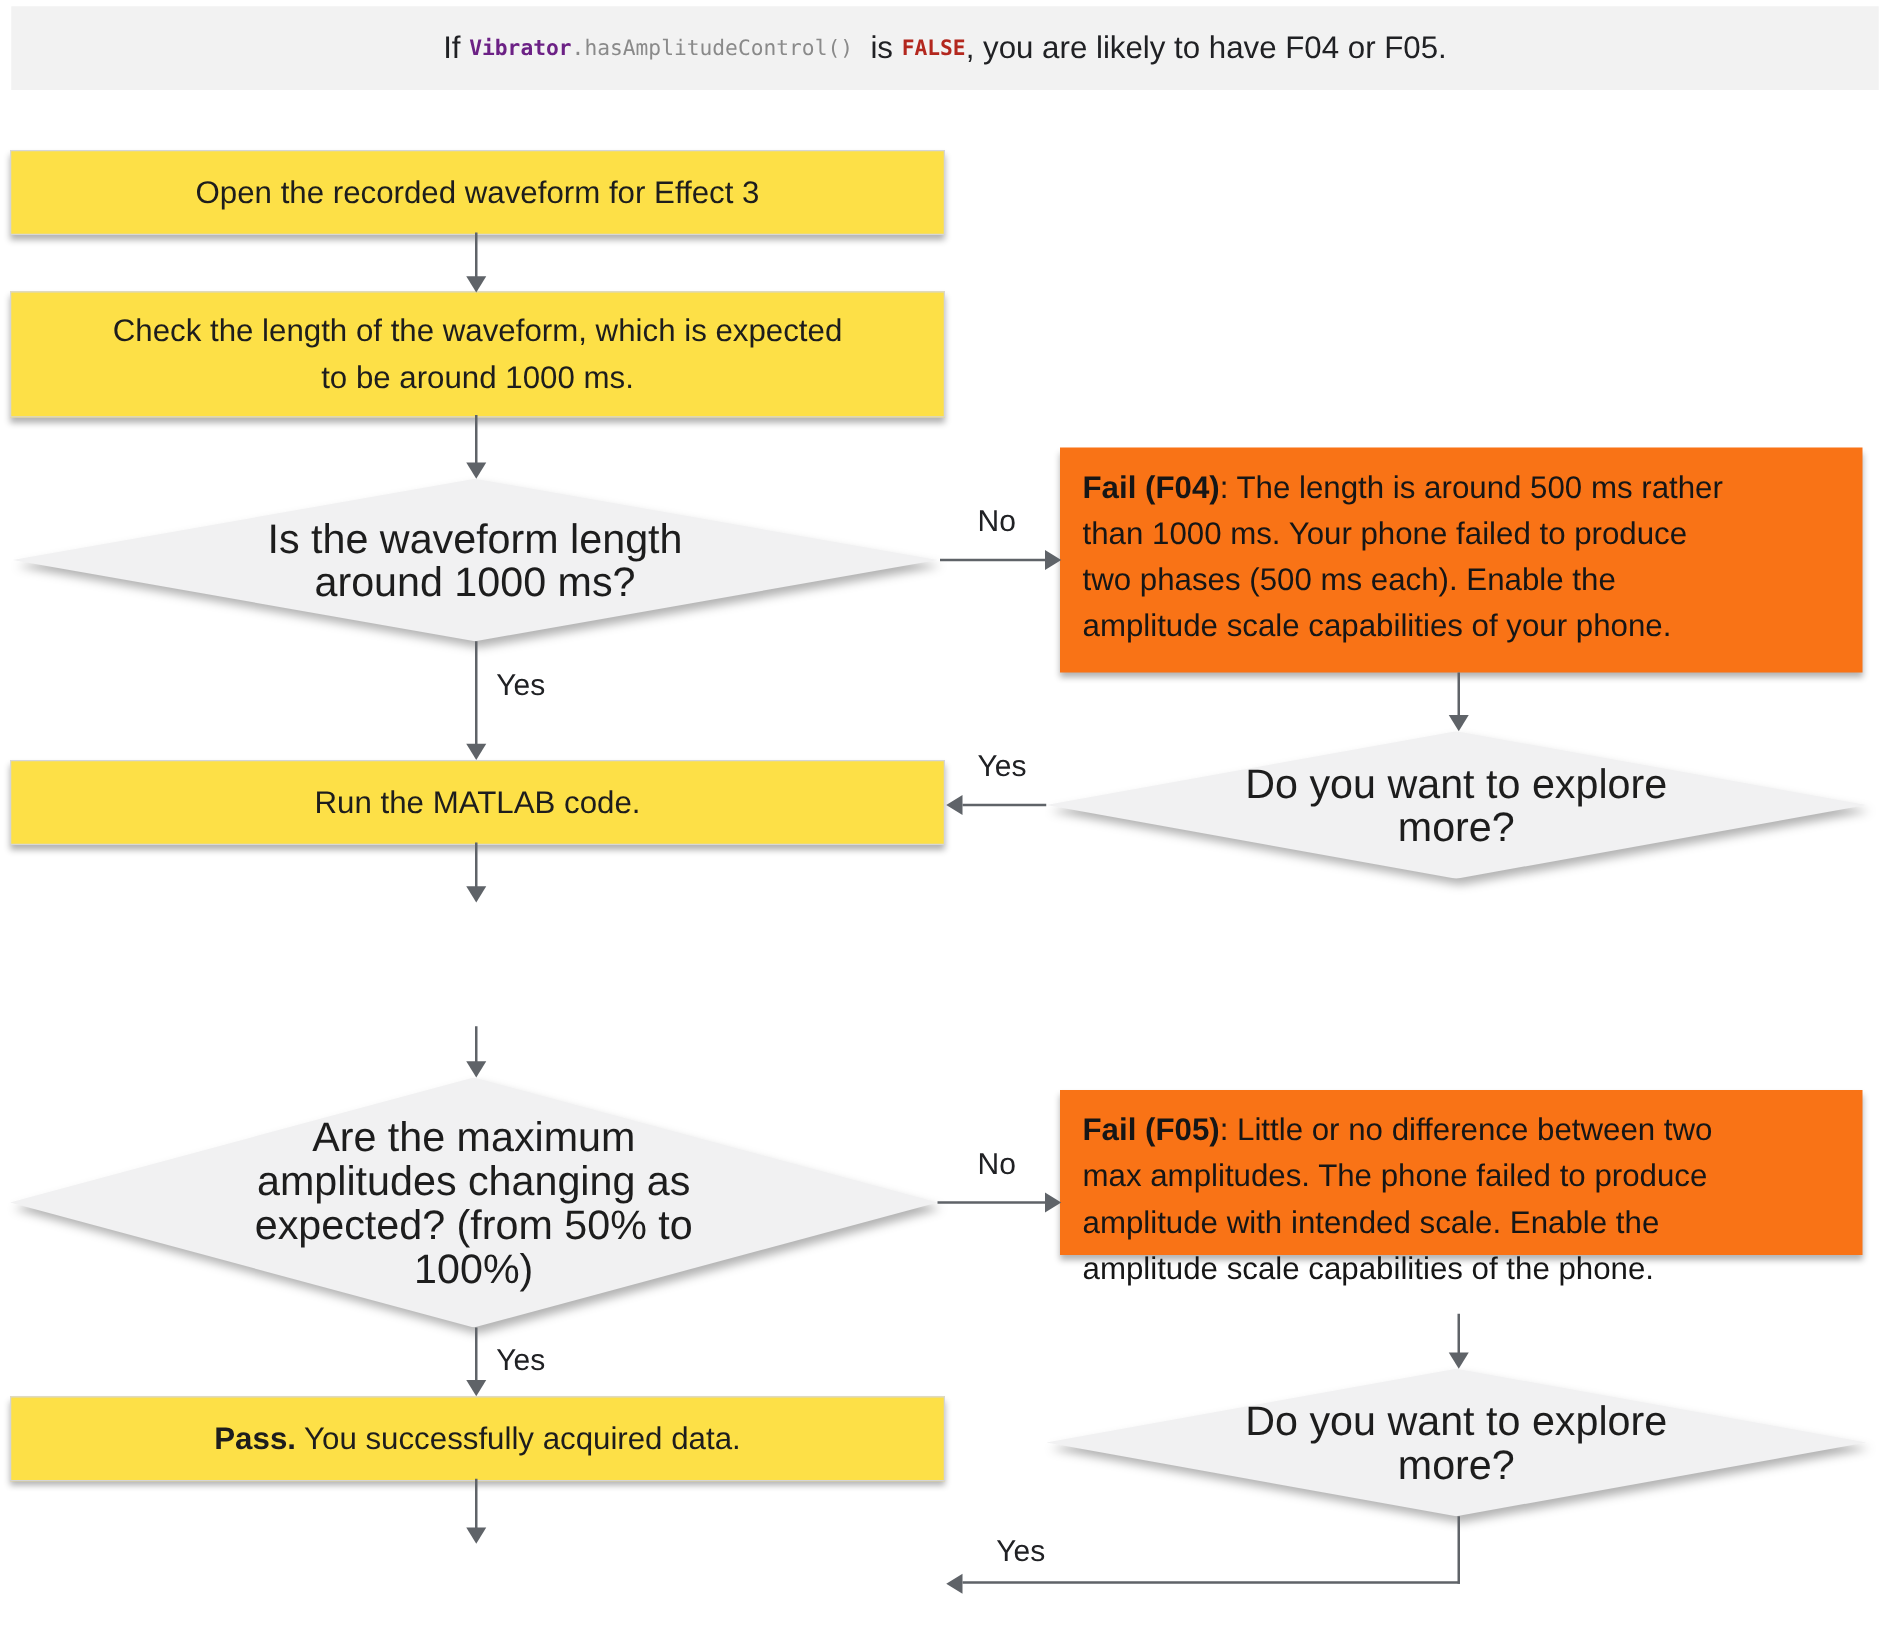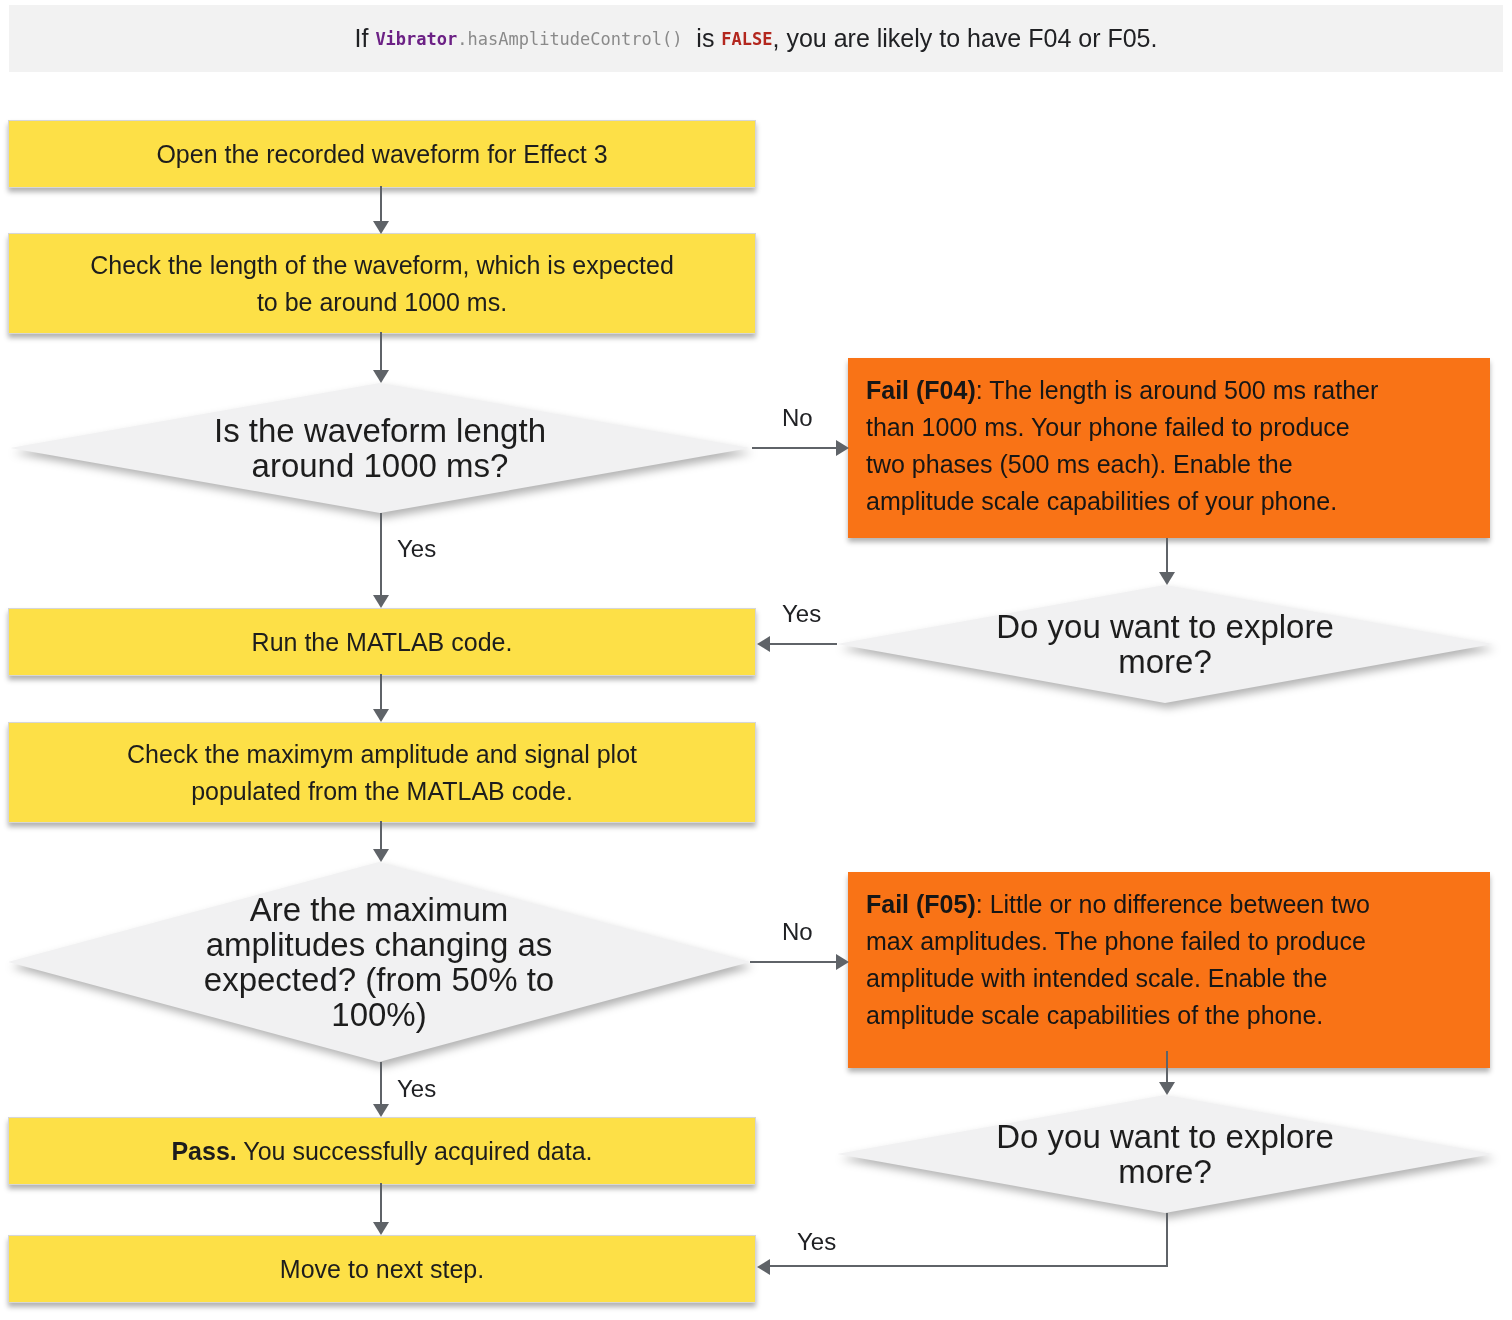--- a/index.html
+++ b/index.html
@@ -57,45 +57,42 @@
   <div class="node" style="left:8px;top:233px;width:746px;height:99px;"><span>Check the length of the waveform, which is expected
 to be around 1000 ms.</span></div>
 
   <div class="dwrap" style="left:10px;top:383px;width:740px;height:130px;">
     <div class="diamond"><span>Is the waveform length
 around 1000 ms?</span></div>
   </div>
 
   <div class="node" style="left:8px;top:608px;width:746px;height:66px;"><span>Run the MATLAB code.</span></div>
 
-  <div class="node" style="left:8px;top:722px;width:746px;height:99px;"><span>Check the maximym amplitude and signal plot
-populated from the MATLAB code.</span></div>
 
   <div class="dwrap" style="left:8px;top:862px;width:742px;height:200px;">
     <div class="diamond"><span>Are the maximum
 amplitudes changing as
 expected? (from 50% to
 100%)</span></div>
   </div>
 
   <div class="node" style="left:8px;top:1117px;width:746px;height:66px;"><span><b class="bold">Pass.</b><span> You successfully acquired data.</span></span></div>
 
-  <div class="node" style="left:8px;top:1235px;width:746px;height:66px;"><span>Move to next step.</span></div>
 
   <div class="fail" style="left:848px;top:358px;width:642px;height:180px;"><b>Fail (F04)</b><span>: The length is around 500 ms rather
 than 1000 ms. Your phone failed to produce
 two phases (500 ms each). Enable the
 amplitude scale capabilities of your phone.</span></div>
 
   <div class="dwrap" style="left:837px;top:585px;width:656px;height:118px;">
     <div class="diamond"><span>Do you want to explore
 more?</span></div>
   </div>
 
-  <div class="fail" style="left:848px;top:872px;width:642px;height:196px;"><b>Fail (F05)</b><span>: Little or no difference between two
+  <div class="fail" style="left:848px;top:872px;width:642px;height:132px;"><b>Fail (F05)</b><span>: Little or no difference between two
 max amplitudes. The phone failed to produce
 amplitude with intended scale. Enable the
 amplitude scale capabilities of the phone.</span></div>
 
   <div class="dwrap" style="left:837px;top:1095px;width:656px;height:118px;">
     <div class="diamond"><span>Do you want to explore
 more?</span></div>
   </div>
 
   <div class="vline" style="left:380px;top:186px;height:36px;"></div>

